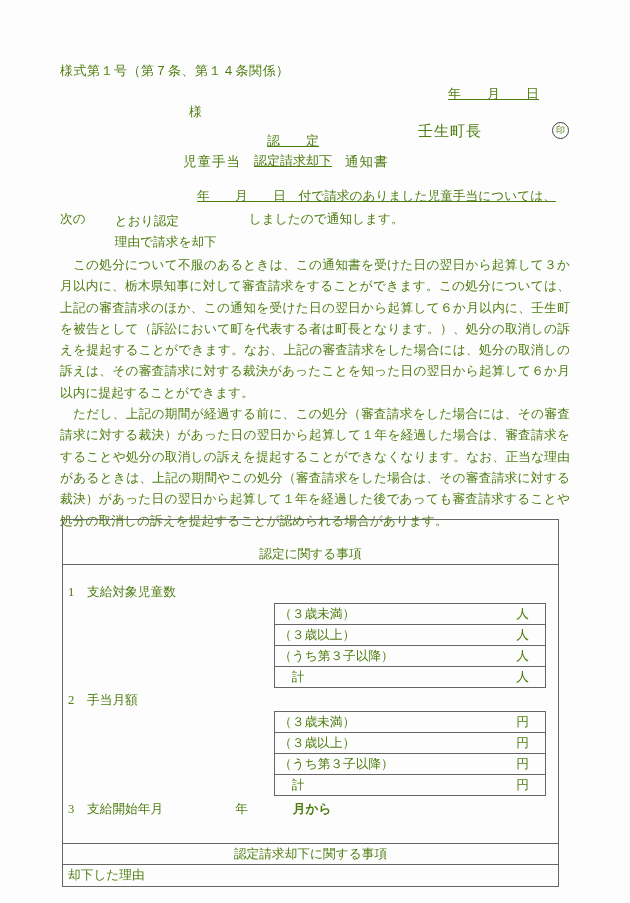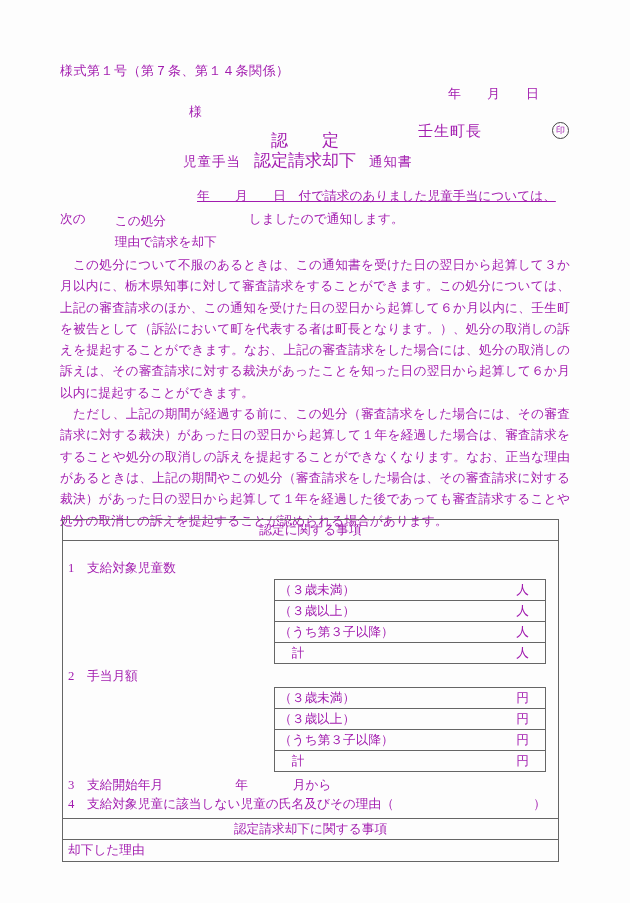--- a/index.html
+++ b/index.html
@@ -2,40 +2,40 @@
 <html lang="ja"><head>
 <meta charset="utf-8">
 <style>
   html,body{margin:0;padding:0;}
   body{background:#e8e8e8;}
   .page{
     position:relative;
     width:630px;height:903px;
     background:#fdfdfd;
     font-family:"Liberation Serif","DejaVu Serif",serif;
-    color:#a21caf;
+    color:#4d7c0f;
     font-size:12.7px;
     overflow:hidden;
   }
   .abs{position:absolute;}
   .form-number{left:60px;top:62px;font-size:13px;letter-spacing:0.5px;}
-  .date-line{left:448px;top:85px;font-size:13px;}
+  .date-line{left:448px;top:85px;font-size:13px;text-decoration:underline;}
   .addressee{left:189px;top:103px;font-size:13px;}
   .issuer{left:418px;top:122px;font-size:15px;letter-spacing:1px;}
   .seal{
     left:552px;top:122px;
     width:15px;height:15px;
     border:1px solid #444;border-radius:50%;
     font-size:9px;line-height:15px;text-align:center;
   }
   .title-row{left:183px;top:131px;display:flex;align-items:flex-end;gap:13px;}
   .title-part{font-size:13.5px;letter-spacing:1px;}
   .stack{display:inline-block;vertical-align:middle;}
   .stack .opt-top{text-align:center;}
-  .title-row .stack{font-size:17px;line-height:20px;}
+  .title-row .stack{font-size:13px;line-height:20px;text-decoration:underline;}
   .intro1{left:197px;top:188px;text-decoration:underline;}
   .intro2{left:60px;top:211px;display:flex;align-items:flex-start;gap:29px;}
   .intro2 .stack{line-height:21px;}
   .intro2 .suffix{margin-left:3px;}
   .paragraphs{left:60px;top:255px;width:510px;}
   .paragraphs p{
     margin:0;padding:0;
     text-align:justify;
     line-height:21.3px;
     letter-spacing:0.05px;
@@ -43,40 +43,41 @@
   
   .main-table{
     left:62px;top:519px;width:497px;
     border:1px solid #666;
     box-sizing:border-box;
   }
   .t-sec-header{
     height:20px;line-height:20px;
     text-align:center;
     border-bottom:1px solid #666;
+    margin-top:24px;
   }
   .t-sec-header.mid{border-top:1px solid #666;}
   .t-body{padding:0 0 2px 0;}
   .item-line{padding-left:5px;line-height:15px;margin-top:20px;white-space:pre;}
   .inner-table{
     margin:3px 0 0 211px;
     width:272px;
     border:1px solid #666;
     box-sizing:border-box;
   }
   .inner-row{
     display:flex;justify-content:space-between;
     height:20px;line-height:20px;
     padding:0 16px 0 4px;
   }
   .inner-row + .inner-row{border-top:1px solid #666;text-align:center;}
   .item-line.i2{margin-top:5px;}
   .item3-line{padding-left:5px;line-height:15px;margin-top:6px;}
   .item3-line .yr{margin-left:72px;}
-  .item3-line .mo{margin-left:45px;}
+  .item3-line .mo{margin-left:45px;font-weight:bold;}
   .item4-line{
     padding-left:5px;padding-right:12px;
     line-height:15px;margin-top:4px;margin-bottom:4px;
     display:flex;justify-content:space-between;
   }
   .t-last{padding-left:5px;height:21px;line-height:21px;}
 </style>
 </head>
 <body>
 
@@ -98,21 +99,21 @@
       <div class="opt-bottom">認定請求却下</div>
     </span>
     <span class="title-part">通知書</span>
   </div>
 
   <div class="abs intro1">年　　月　　日　付で請求のありました児童手当については、</div>
 
   <div class="abs intro2">
     <span>次の</span>
     <span class="stack">
-      <div>この処分</div>
+      <div>とおり認定</div>
       <div>理由で請求を却下</div>
     </span>
     <span class="suffix">しましたので通知します。</span>
   </div>
 
   <div class="abs paragraphs">
     <p>　この処分について不服のあるときは、この通知書を受けた日の翌日から起算して３か月以内に、栃木県知事に対して審査請求をすることができます。この処分については、上記の審査請求のほか、この通知を受けた日の翌日から起算して６か月以内に、壬生町を被告として（訴訟において町を代表する者は町長となります。）、処分の取消しの訴えを提起することができます。なお、上記の審査請求をした場合には、処分の取消しの訴えは、その審査請求に対する裁決があったことを知った日の翌日から起算して６か月以内に提起することができます。</p>
     <p>　ただし、上記の期間が経過する前に、この処分（審査請求をした場合には、その審査請求に対する裁決）があった日の翌日から起算して１年を経過した場合は、審査請求をすることや処分の取消しの訴えを提起することができなくなります。なお、正当な理由があるときは、上記の期間やこの処分（審査請求をした場合は、その審査請求に対する裁決）があった日の翌日から起算して１年を経過した後であっても審査請求することや処分の取消しの訴えを提起することが認められる場合があります。</p>
   </div>
 
@@ -161,24 +162,20 @@
         <div class="inner-row">
           <span>　計</span>
           <span>円</span>
         </div>
       </div>
 
       <div class="item3-line">
         <span>3　支給開始年月</span><span class="yr">年</span><span class="mo">月から</span>
       </div>
 
-      <div class="item4-line">
-        <span>4　支給対象児童に該当しない児童の氏名及びその理由（</span>
-        <span>）</span>
-      </div>
 
     </div>
 
     <div class="t-sec-header mid">認定請求却下に関する事項</div>
 
     <div class="t-last">却下した理由</div>
 
   </div>
 
 </div>

